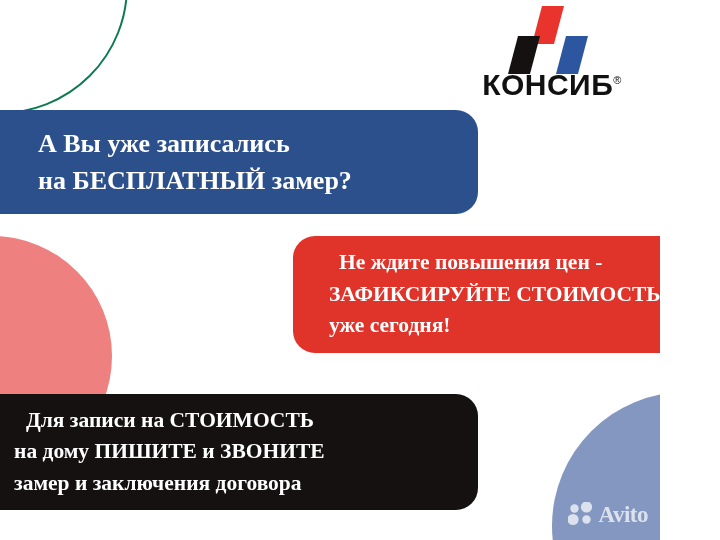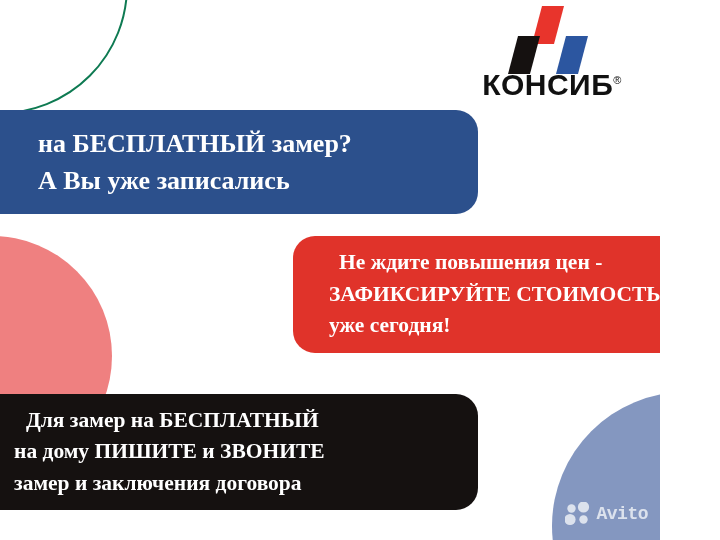--- a/index.html
+++ b/index.html
@@ -136,23 +136,23 @@
     position: absolute;
     right: 12px;
     bottom: 14px;
     display: flex;
     align-items: center;
     gap: 5px;
     opacity: 0.88;
   }
   #avito-dots { display: block; }
   #avito-text {
-    font-family: Liberation Mono, monospace;
+    font-family: Liberation Serif, serif;
     font-weight: 700;
-    font-size: 18px;
+    font-size: 23px;
     color: #e9edf4;
     letter-spacing: -0.5px;
     line-height: 1;
   }
 </style>
 </head>
 <body>
 
 <div id="poster">
 
@@ -163,32 +163,32 @@
   <div id="logo">
     <svg id="logo-mark" viewBox="0 0 84 68" xmlns="http://www.w3.org/2000/svg">
       <polygon points="34,0 56,0 46,38 24,38" fill="#e8342c"></polygon>
       <polygon points="10,30 32,30 22,68 0,68" fill="#151110"></polygon>
       <polygon points="58,30 80,30 70,68 48,68" fill="#2c56a0"></polygon>
     </svg>
     <div id="logo-wordmark"><span>КОНСИБ</span><span id="logo-reg">®</span></div>
   </div>
 
   <div class="banner" id="banner-blue">
+    <span class="line">А Вы уже записались</span>
     <span class="line">на БЕСПЛАТНЫЙ замер?</span>
-    <span class="line">А Вы уже записались</span>
   </div>
 
   <div class="banner" id="banner-red">
     <span class="line">Не ждите повышения цен -</span>
     <span class="line">ЗАФИКСИРУЙТЕ СТОИМОСТЬ</span>
     <span class="line">уже сегодня!</span>
   </div>
 
   <div class="banner" id="banner-black">
-    <span class="line">Для замер на БЕСПЛАТНЫЙ</span>
+    <span class="line">Для записи на СТОИМОСТЬ</span>
     <span class="line">на дому ПИШИТЕ и ЗВОНИТЕ</span>
     <span class="line">замер и заключения договора</span>
   </div>
 
   <div id="avito-watermark">
     <svg id="avito-dots" width="26" height="24" viewBox="0 0 26 24" xmlns="http://www.w3.org/2000/svg">
       <circle cx="6.5" cy="6.5" r="4.2" fill="#e9edf4"></circle>
       <circle cx="18.5" cy="5.0" r="5.6" fill="#e9edf4"></circle>
       <circle cx="5.0" cy="17.5" r="5.6" fill="#e9edf4"></circle>
       <circle cx="18.5" cy="17.5" r="4.2" fill="#e9edf4"></circle>

